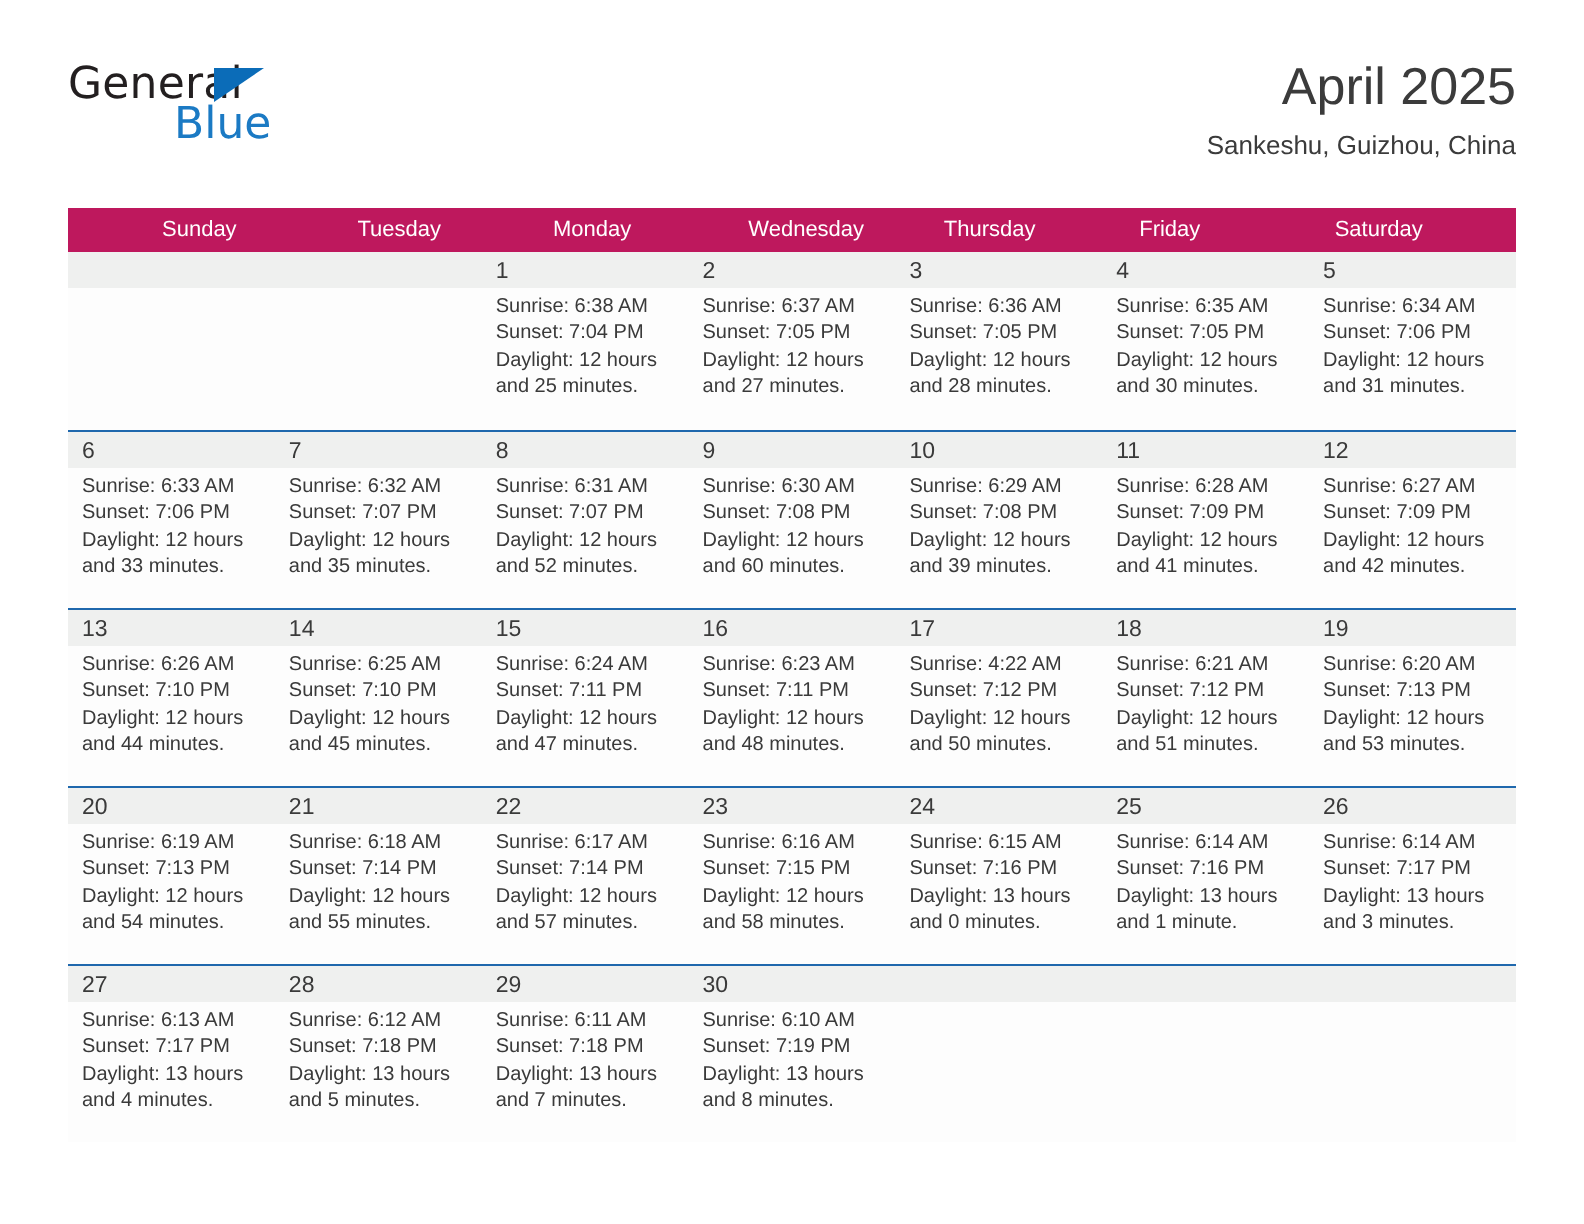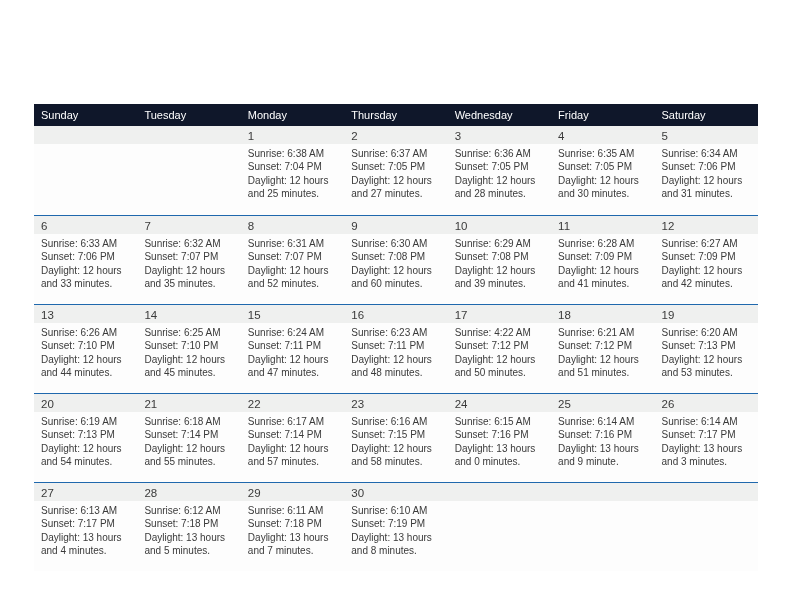--- a/index.html
+++ b/index.html
@@ -87,22 +87,23 @@
 
   
   .calendar {
     position: absolute;
     left: 34px;
     top: 104px;
     width: 724px;
   }
   .weekday-row {
     display: flex;
-    background: #0f172a;
+    background: #be185d;
     height: 22px;
+    padding-left: 40px;
   }
   .weekday {
     flex: 1 1 0;
     color: #ffffff;
     font-size: 11px;
     line-height: 22px;
     padding-left: 7px;
     box-sizing: border-box;
     white-space: nowrap;
   }
@@ -140,28 +141,42 @@
   }
   .day-info div {
     white-space: nowrap;
   }
 </style>
 </head>
 <body>
 
 <div class="page">
 
+  <div class="top">
+
+    <div class="logo">
+      <span class="logo-general">General</span>
+      <span class="logo-tri"></span>
+      <span class="logo-blue">Blue</span>
+    </div>
+
+    <div class="title-block">
+      <div class="cal-title">April 2025</div>
+      <div class="cal-subtitle">Sankeshu, Guizhou, China</div>
+    </div>
+
+  </div>
 
   <div class="calendar">
     <div class="weekday-row">
       <div class="weekday">Sunday</div>
       <div class="weekday">Tuesday</div>
       <div class="weekday">Monday</div>
+      <div class="weekday">Wednesday</div>
       <div class="weekday">Thursday</div>
-      <div class="weekday">Wednesday</div>
       <div class="weekday">Friday</div>
       <div class="weekday">Saturday</div>
     </div>
 
     <div id="weeks-container">
         <div class="week first">
           <div class="day blank">
             <div class="day-numband"><span class="day-num"></span></div>
           </div>
           <div class="day blank">
@@ -388,21 +403,21 @@
               <div>Daylight: 13 hours</div>
               <div>and 0 minutes.</div>
             </div>
           </div>
           <div class="day">
             <div class="day-numband"><span class="day-num">25</span></div>
             <div class="day-info">
               <div>Sunrise: 6:14 AM</div>
               <div>Sunset: 7:16 PM</div>
               <div>Daylight: 13 hours</div>
-              <div>and 9 minute.</div>
+              <div>and 1 minute.</div>
             </div>
           </div>
           <div class="day">
             <div class="day-numband"><span class="day-num">26</span></div>
             <div class="day-info">
               <div>Sunrise: 6:14 AM</div>
               <div>Sunset: 7:17 PM</div>
               <div>Daylight: 13 hours</div>
               <div>and 3 minutes.</div>
             </div>

